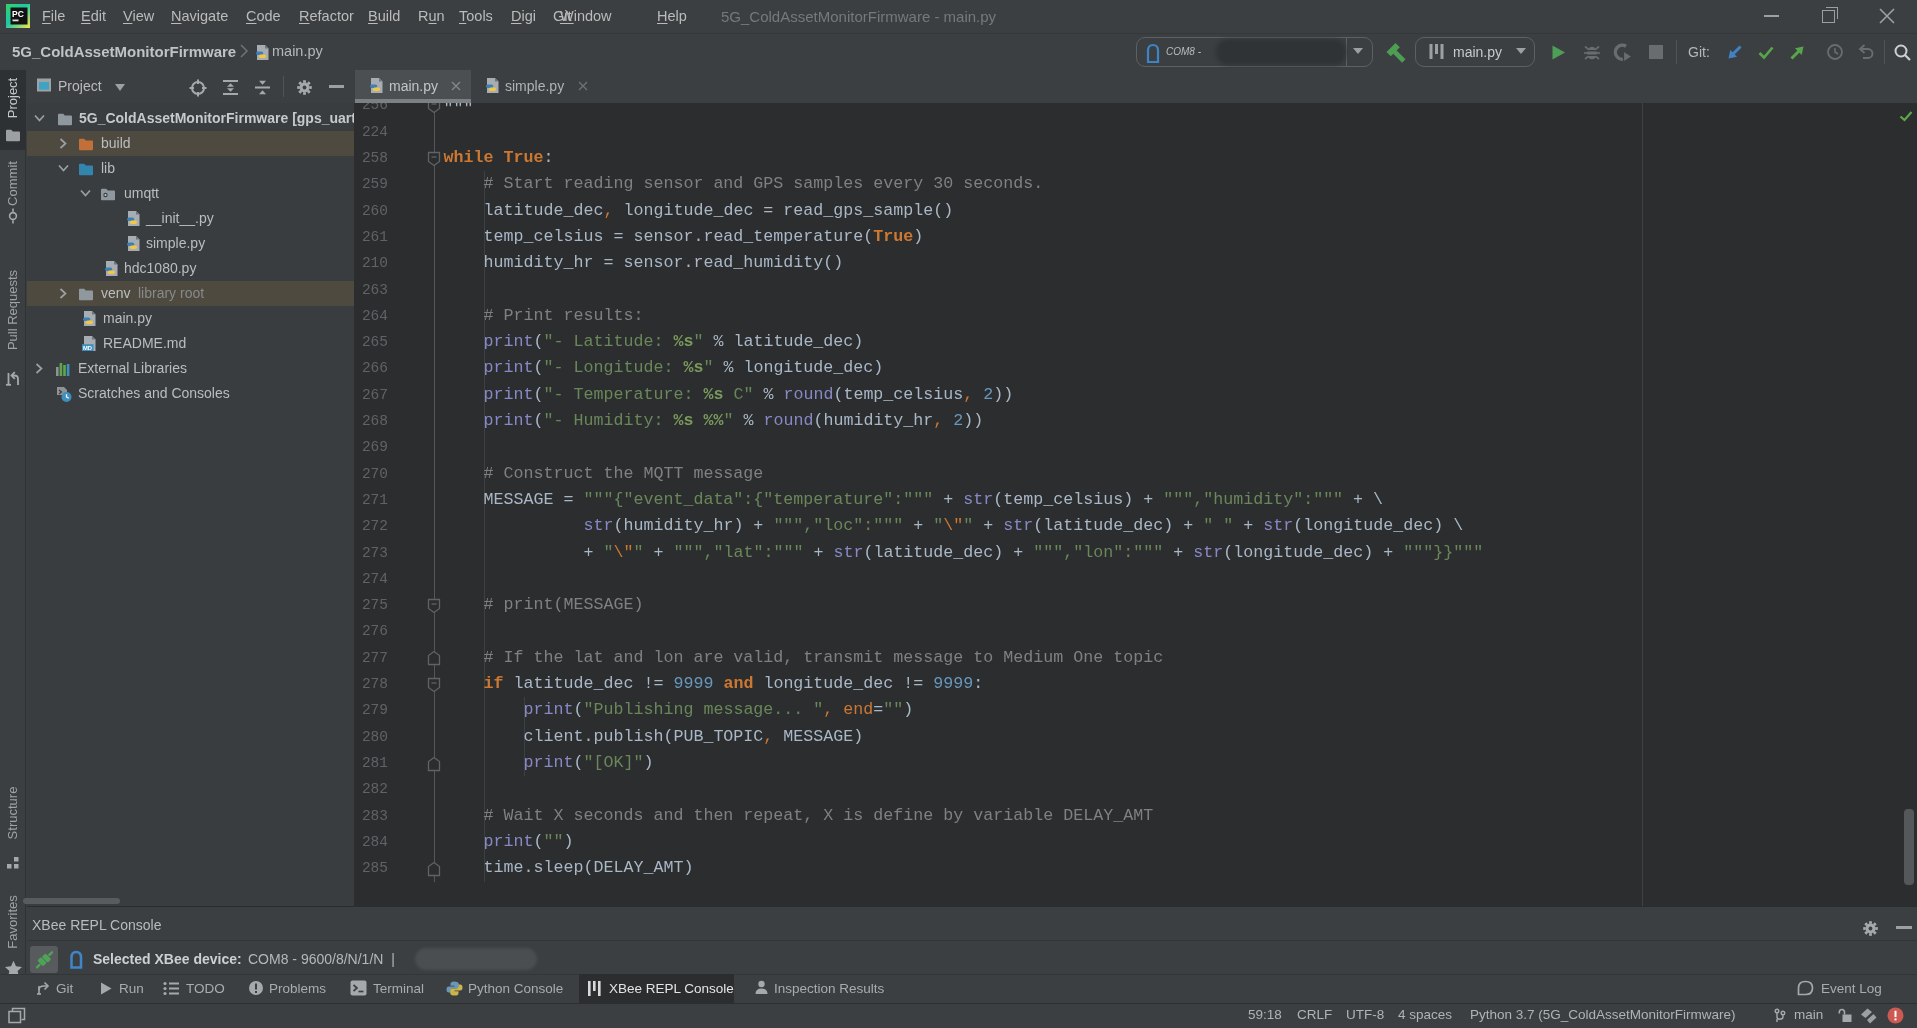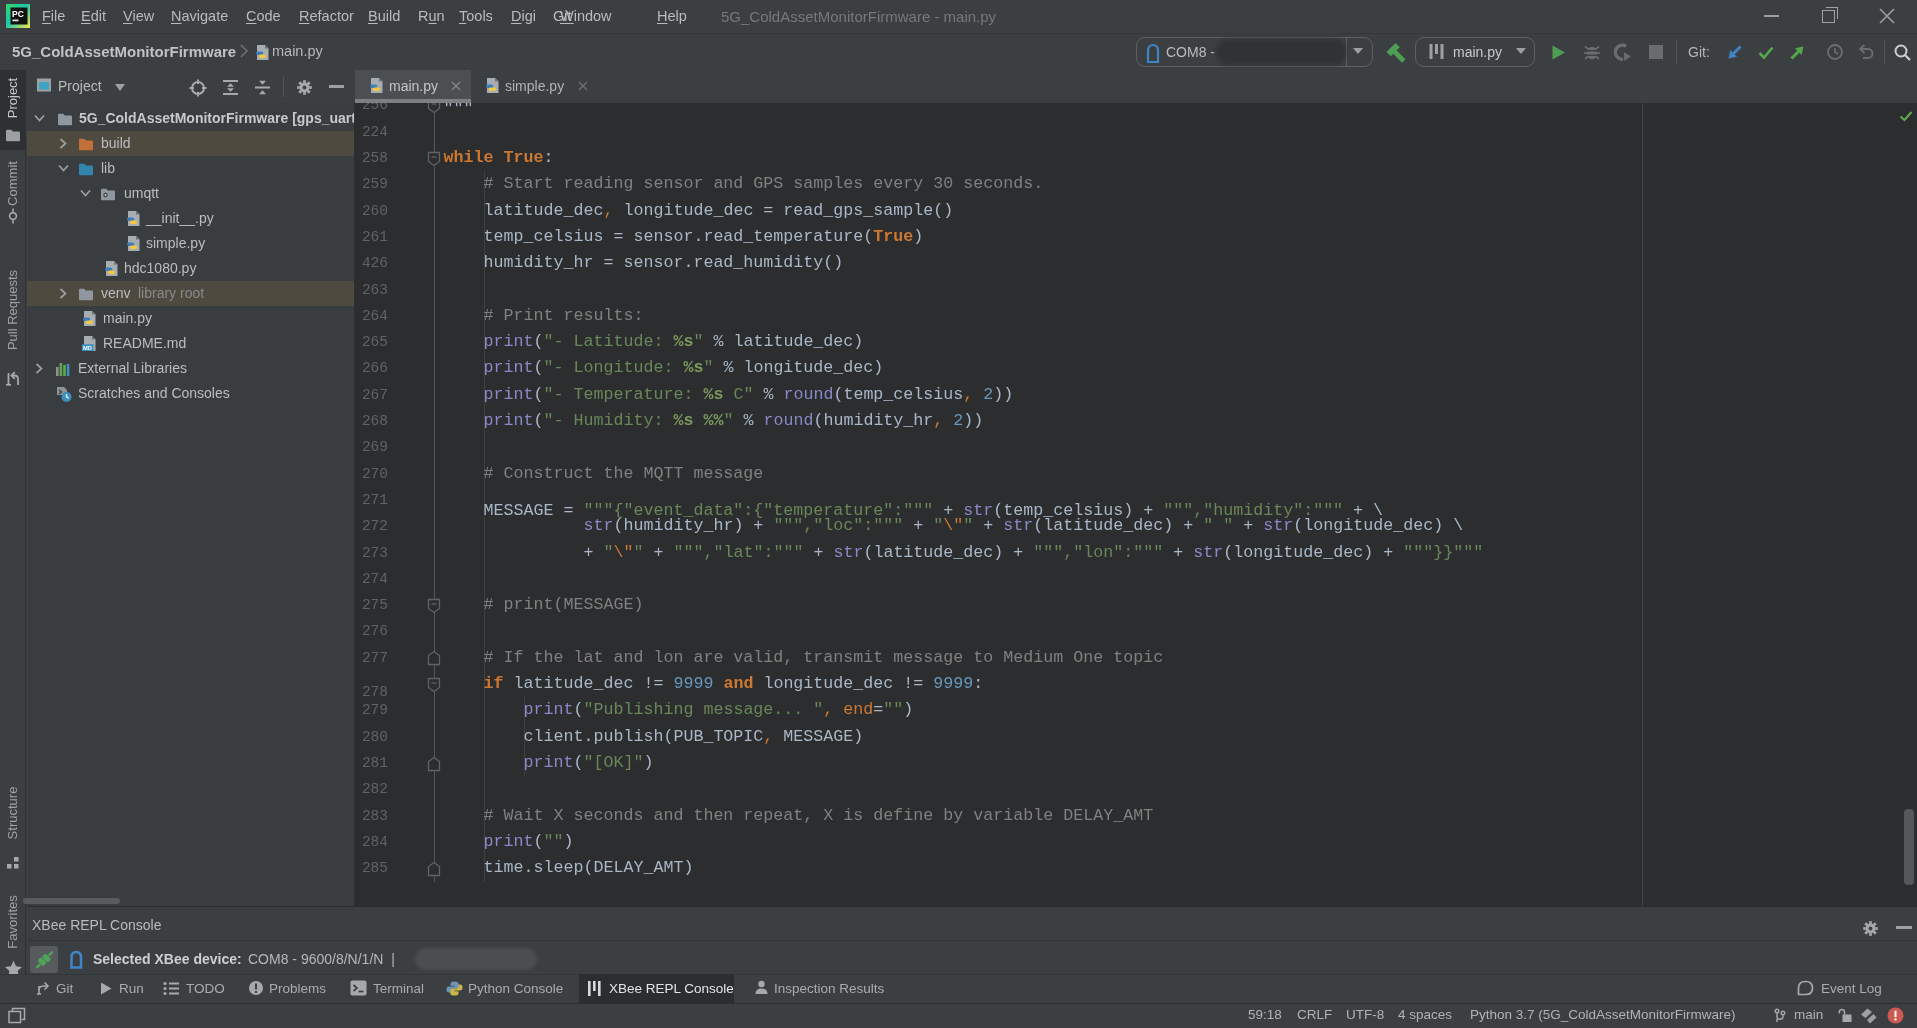--- a/index.html
+++ b/index.html
@@ -81,21 +81,21 @@
   </div>
 <div class="abs" style="left:272px;top:33px;height:37px;line-height:37px;font-size:14.5px;color:#b5b8ba;">main.py</div>
 
 <div class="abs" style="left:1136px;top:37px;width:237px;height:30px;border:1px solid #5e6163;border-radius:9px;box-sizing:border-box;"></div>
 <div class="abs" style="left:1346px;top:38px;width:1px;height:28px;background:#5e6163;"></div>
 <div class="abs" style="left:1145px;top:42px;" id="xbee-icon-toolbar">
     <svg width="16" height="22">
       <path d="M3 20 v-11.5 q0-5.5 5-5.5 q5 0 5 5.5 v11.5 z" fill="none" stroke="#3d84c4" stroke-width="2.2"></path>
     </svg>
   </div>
-<div class="abs" style="left:1166px;top:37px;height:32px;line-height:30px;font-size:14px;color:#bbbbbb;">COM8 -</div>
+<div class="abs" style="left:1166px;top:37px;height:32px;line-height:30px;font-size:10px;color:#bbbbbb;font-style:italic;">COM8 -</div>
 <div class="abs" style="left:1216px;top:39px;width:130px;height:26px;background:#303335;border-radius:12px;filter:blur(2px);"></div>
 <div class="abs" style="left:1352px;top:47px;width:12px;height:8px;">
 <svg width="12" height="8">
       <path d="M1 1 L6 7 L11 1 Z" fill="#9da0a2"></path>
     </svg>
 </div>
 
 <div class="abs" style="left:1385px;top:41px;" id="hammer">
     <svg width="24" height="24">
       <path d="M1.5 11 L10.5 2 L14.8 6.3 L5.8 15.3 Z" fill="#4d9d53"></path>
@@ -483,37 +483,37 @@
   <div class="abs" style="left:169.5px;top:594px;width:1px;height:79px;background:#3e4143;"></div>
 
   <div class="abs" style="left:1288px;top:0;width:1px;height:803px;background:#3f4244;"></div>
   <div id="gutter" style="position:absolute;left:0;top:0;width:60px;font-family:'Liberation Mono',monospace;font-size:14.5px;line-height:26.3px;color:#606366;text-align:right;">
 <div class="abs" style="left:0;top:-10.55px;width:34px;">256</div>
 <div class="abs" style="left:0;top:15.75px;width:34px;">224</div>
 <div class="abs" style="left:0;top:42.05px;width:34px;">258</div>
 <div class="abs" style="left:0;top:68.35px;width:34px;">259</div>
 <div class="abs" style="left:0;top:94.65px;width:34px;">260</div>
 <div class="abs" style="left:0;top:120.95px;width:34px;">261</div>
-<div class="abs" style="left:0;top:147.25px;width:34px;">426</div>
+<div class="abs" style="left:0;top:147.25px;width:34px;">210</div>
 <div class="abs" style="left:0;top:173.55px;width:34px;">263</div>
 <div class="abs" style="left:0;top:199.85px;width:34px;">264</div>
 <div class="abs" style="left:0;top:226.15px;width:34px;">265</div>
 <div class="abs" style="left:0;top:252.45px;width:34px;">266</div>
 <div class="abs" style="left:0;top:278.75px;width:34px;">267</div>
 <div class="abs" style="left:0;top:305.05px;width:34px;">268</div>
 <div class="abs" style="left:0;top:331.35px;width:34px;">269</div>
 <div class="abs" style="left:0;top:357.65px;width:34px;">270</div>
 <div class="abs" style="left:0;top:383.95px;width:34px;">271</div>
 <div class="abs" style="left:0;top:410.25px;width:34px;">272</div>
 <div class="abs" style="left:0;top:436.55px;width:34px;">273</div>
 <div class="abs" style="left:0;top:462.85px;width:34px;">274</div>
 <div class="abs" style="left:0;top:489.15px;width:34px;">275</div>
 <div class="abs" style="left:0;top:515.45px;width:34px;">276</div>
 <div class="abs" style="left:0;top:541.75px;width:34px;">277</div>
-<div class="abs" style="left:0;top:568.05px;width:34px;margin-top:8px;">278</div>
+<div class="abs" style="left:0;top:568.05px;width:34px;">278</div>
 <div class="abs" style="left:0;top:594.35px;width:34px;">279</div>
 <div class="abs" style="left:0;top:620.65px;width:34px;">280</div>
 <div class="abs" style="left:0;top:646.95px;width:34px;">281</div>
 <div class="abs" style="left:0;top:673.25px;width:34px;">282</div>
 <div class="abs" style="left:0;top:699.55px;width:34px;">283</div>
 <div class="abs" style="left:0;top:725.85px;width:34px;">284</div>
 <div class="abs" style="left:0;top:752.15px;width:34px;">285</div>
   </div>
 
   <div id="foldmarks">
@@ -549,21 +549,21 @@
 <pre class="abs" style="left:0;top:68.35px;">    <span class="c"># Start reading sensor and GPS samples every 30 seconds.</span></pre>
 <pre class="abs" style="left:0;top:94.65px;text-align:right;">    latitude_dec<span class="o">,</span> longitude_dec = read_gps_sample()</pre>
 <pre class="abs" style="left:0;top:120.95px;">    temp_celsius = sensor.read_temperature(<span class="k">True</span>)</pre>
 <pre class="abs" style="left:0;top:147.25px;">    humidity_hr = sensor.read_humidity()</pre>
 <pre class="abs" style="left:0;top:199.85px;">    <span class="c"># Print results:</span></pre>
 <pre class="abs" style="left:0;top:226.15px;">    <span class="b">print</span>(<span class="s">"- Latitude: <span class="f">%s</span>"</span> % latitude_dec)</pre>
 <pre class="abs" style="left:0;top:252.45px;">    <span class="b">print</span>(<span class="s">"- Longitude: <span class="f">%s</span>"</span> % longitude_dec)</pre>
 <pre class="abs" style="left:0;top:278.75px;">    <span class="b">print</span>(<span class="s">"- Temperature: <span class="f">%s</span> C"</span> % <span class="b">round</span>(temp_celsius<span class="o">,</span> <span class="n">2</span>))</pre>
 <pre class="abs" style="left:0;top:305.05px;">    <span class="b">print</span>(<span class="s">"- Humidity: <span class="f">%s</span> <span class="f">%%</span>"</span> % <span class="b">round</span>(humidity_hr<span class="o">,</span> <span class="n">2</span>))</pre>
 <pre class="abs" style="left:0;top:357.65px;">    <span class="c"># Construct the MQTT message</span></pre>
-<pre class="abs" style="left:0;top:395px;">    MESSAGE = <span class="s">"""{"event_data":{"temperature":"""</span> + <span class="b">str</span>(temp_celsius) + <span class="s">""","humidity":"""</span> + \</pre>
+<pre class="abs" style="left:0;top:384px;">    MESSAGE = <span class="s">"""{"event_data":{"temperature":"""</span> + <span class="b">str</span>(temp_celsius) + <span class="s">""","humidity":"""</span> + \</pre>
 <pre class="abs" style="left:0;top:410.25px;">              <span class="b">str</span>(humidity_hr) + <span class="s">""","loc":"""</span> + <span class="s">"<span class="e">\"</span>"</span> + <span class="b">str</span>(latitude_dec) + <span class="s">" "</span> + <span class="b">str</span>(longitude_dec) \</pre>
 <pre class="abs" style="left:0;top:436.55px;">              + <span class="s">"<span class="e">\"</span>"</span> + <span class="s">""","lat":"""</span> + <span class="b">str</span>(latitude_dec) + <span class="s">""","lon":"""</span> + <span class="b">str</span>(longitude_dec) + <span class="s">"""}}"""</span></pre>
 <pre class="abs" style="left:0;top:489.15px;">    <span class="c"># print(MESSAGE)</span></pre>
 <pre class="abs" style="left:0;top:541.75px;">    <span class="c"># If the lat and lon are valid, transmit message to Medium One topic</span></pre>
 <pre class="abs" style="left:0;top:568.05px;">    <span class="k">if</span> latitude_dec != <span class="n">9999</span> <span class="k">and</span> longitude_dec != <span class="n">9999</span>:</pre>
 <pre class="abs" style="left:0;top:594.35px;">        <span class="b">print</span>(<span class="s">"Publishing message... "</span><span class="o">,</span> <span class="o">end</span>=<span class="s">""</span>)</pre>
 <pre class="abs" style="left:0;top:620.65px;">        client.publish(PUB_TOPIC<span class="o">,</span> MESSAGE)</pre>
 <pre class="abs" style="left:0;top:646.95px;">        <span class="b">print</span>(<span class="s">"[OK]"</span>)</pre>
 <pre class="abs" style="left:0;top:699.55px;">    <span class="c"># Wait X seconds and then repeat, X is define by variable DELAY_AMT</span></pre>
 <pre class="abs" style="left:0;top:725.85px;">    <span class="b">print</span>(<span class="s">""</span>)</pre>

